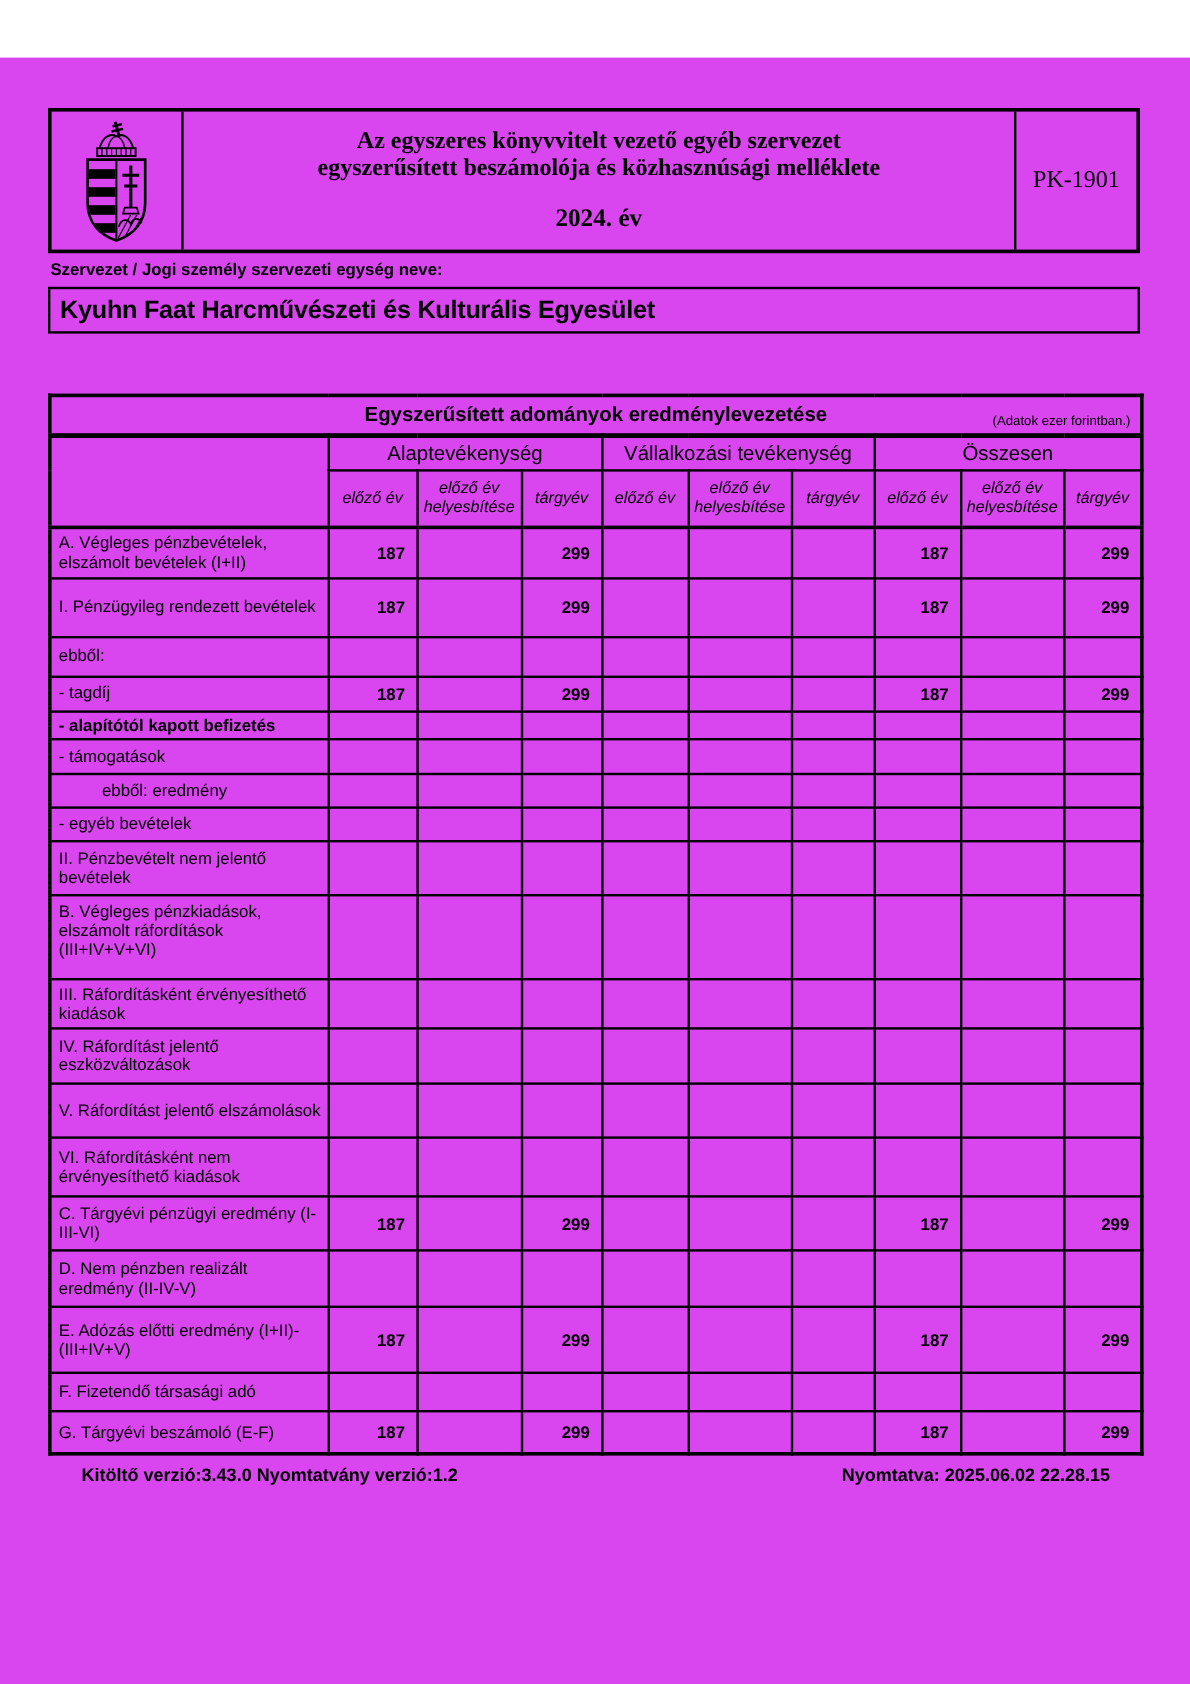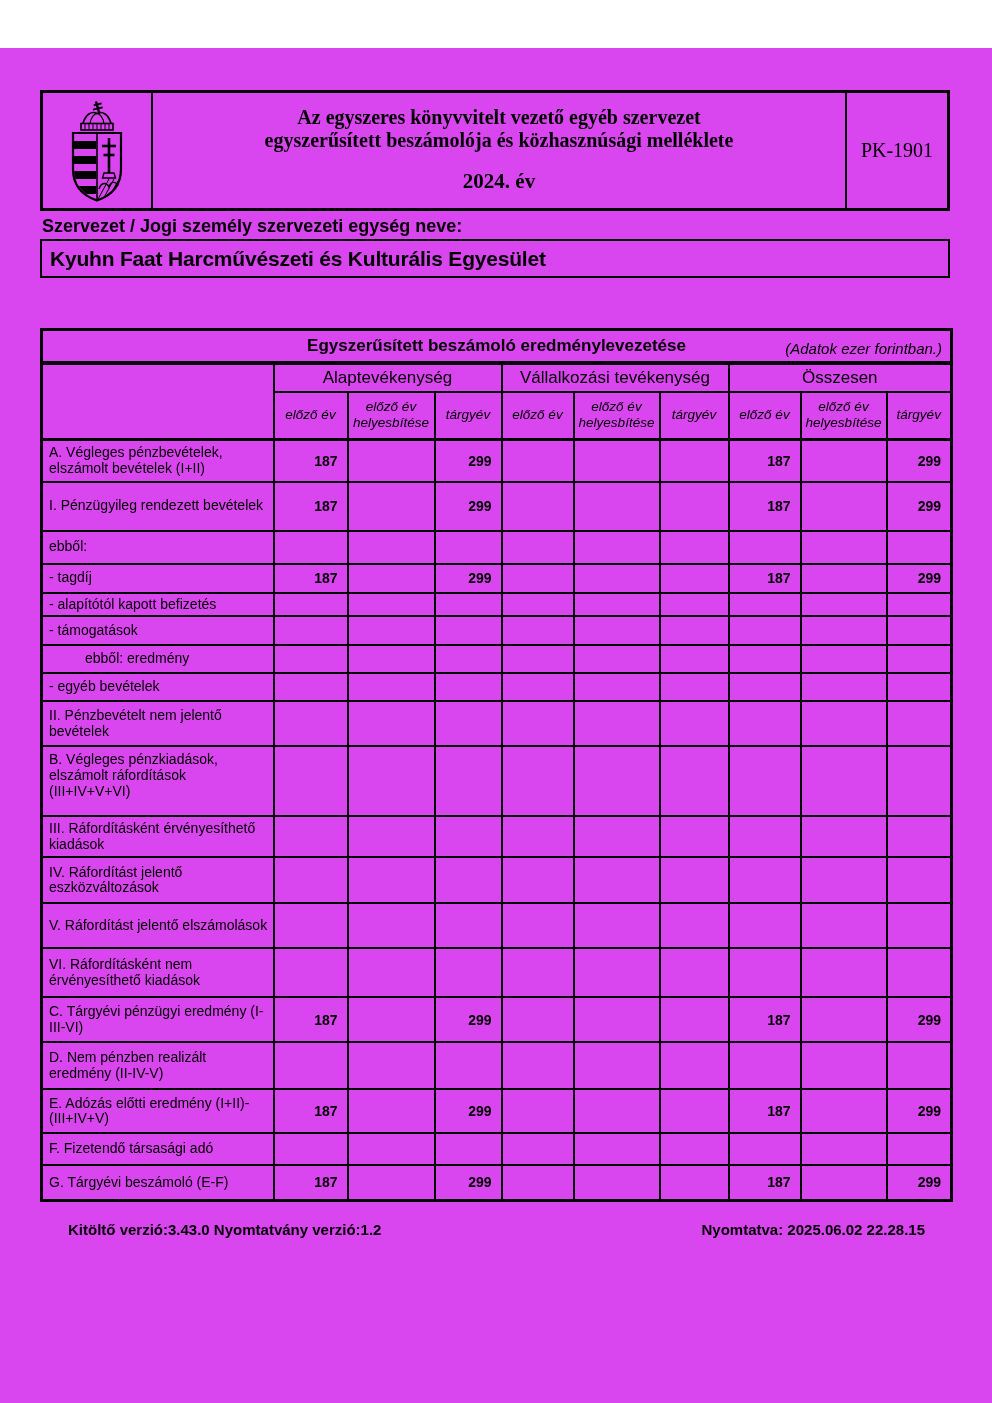--- a/index.html
+++ b/index.html
@@ -20,42 +20,42 @@
   .title-cell { flex:1; text-align:center; font-family:"Liberation Serif", serif; padding-top:13px; }
   .title-line { font-weight:bold; font-size:20px; line-height:23px; }
   .form-year { font-weight:bold; font-size:21px; margin-top:17px;text-align:center; }
   .pk-cell {
     width:102px; border-left:2px solid #000;
     display:flex; align-items:center; justify-content:center;
     font-family:"Liberation Serif", serif; font-size:20px;
   }
 
   
-  .org-label { position:absolute; left:42px; top:168px; font-size:18px; font-weight:bold; }
+  .org-label { position:absolute; left:42px; top:168px; font-size:14px; font-weight:bold; }
   .org-box {
     position:absolute; left:40px; top:191px; width:910px; height:39px;
     border:2px solid #000; display:flex; align-items:center;
     padding-left:8px; font-size:21px; font-weight:bold; letter-spacing:-0.2px;
   }
 
   
   table.main {
     position:absolute; left:40px; top:280px; width:910px;
     border-collapse:collapse; table-layout:fixed;
     border:3px solid #000;
   }
   table.main td { border:2px solid #000; overflow:hidden; }
 
   td.tbl-title {
     position:relative; height:33px; text-align:center; vertical-align:middle;
     font-weight:bold; font-size:17px; border-bottom:4px solid #000 !important;
   }
   .unit-note {
     position:absolute; right:8px; bottom:4px;
-    font-weight:normal; font-style:italic; font-size:15px;
+    font-weight:normal; font-size:11px;
   }
   td.group-cell { height:29px; text-align:center; vertical-align:middle; font-size:17px; }
   td.sub-cell {
     height:48px; text-align:center; vertical-align:middle;
     font-style:italic; font-size:13.5px; line-height:1.18;
     border-bottom:3px solid #000 !important;
   }
   td.corner { border-bottom:3px solid #000 !important; }
 
   td.lbl { font-size:14px; line-height:1.12; padding:3px 4px 3px 6px; vertical-align:middle; }
@@ -132,21 +132,21 @@
       <col style="width:72px">
         <col style="width:86px">
         <col style="width:69px">
       <col style="width:72px">
         <col style="width:86px">
         <col style="width:65px">
     </colgroup>
     <tbody>
       <tr>
         <td class="tbl-title" colspan="10">
-          <span>Egyszerűsített beszámoló eredménylevezetése</span>
+          <span>Egyszerűsített adományok eredménylevezetése</span>
           <span class="unit-note">(Adatok ezer forintban.)</span>
         </td>
       </tr>
       <tr>
         <td class="corner" rowspan="2"></td>
         <td class="group-cell" colspan="3">Alaptevékenység</td>
         <td class="group-cell" colspan="3">Vállalkozási tevékenység</td>
         <td class="group-cell" colspan="3">Összesen</td>
       </tr>
       <tr>
@@ -203,21 +203,21 @@
           <td class="val">187</td>
           <td class="val"></td>
           <td class="val">299</td>
           <td class="val"></td>
           <td class="val"></td>
           <td class="val"></td>
           <td class="val">187</td>
           <td class="val"></td>
           <td class="val">299</td>
         </tr>
-        <tr style="height: 16px;">
+        <tr style="height: 16px; font-weight: bold;">
           <td class="lbl">- alapítótól kapott befizetés</td>
           <td class="val"></td>
           <td class="val"></td>
           <td class="val"></td>
           <td class="val"></td>
           <td class="val"></td>
           <td class="val"></td>
           <td class="val"></td>
           <td class="val"></td>
           <td class="val"></td>
@@ -347,21 +347,21 @@
           <td class="val"></td>
           <td class="val"></td>
           <td class="val"></td>
           <td class="val"></td>
           <td class="val"></td>
           <td class="val"></td>
           <td class="val"></td>
           <td class="val"></td>
           <td class="val"></td>
         </tr>
-        <tr style="height: 44px;">
+        <tr style="height: 55px;">
           <td class="lbl">E. Adózás előtti eredmény (I+II)-(III+IV+V)</td>
           <td class="val">187</td>
           <td class="val"></td>
           <td class="val">299</td>
           <td class="val"></td>
           <td class="val"></td>
           <td class="val"></td>
           <td class="val">187</td>
           <td class="val"></td>
           <td class="val">299</td>

